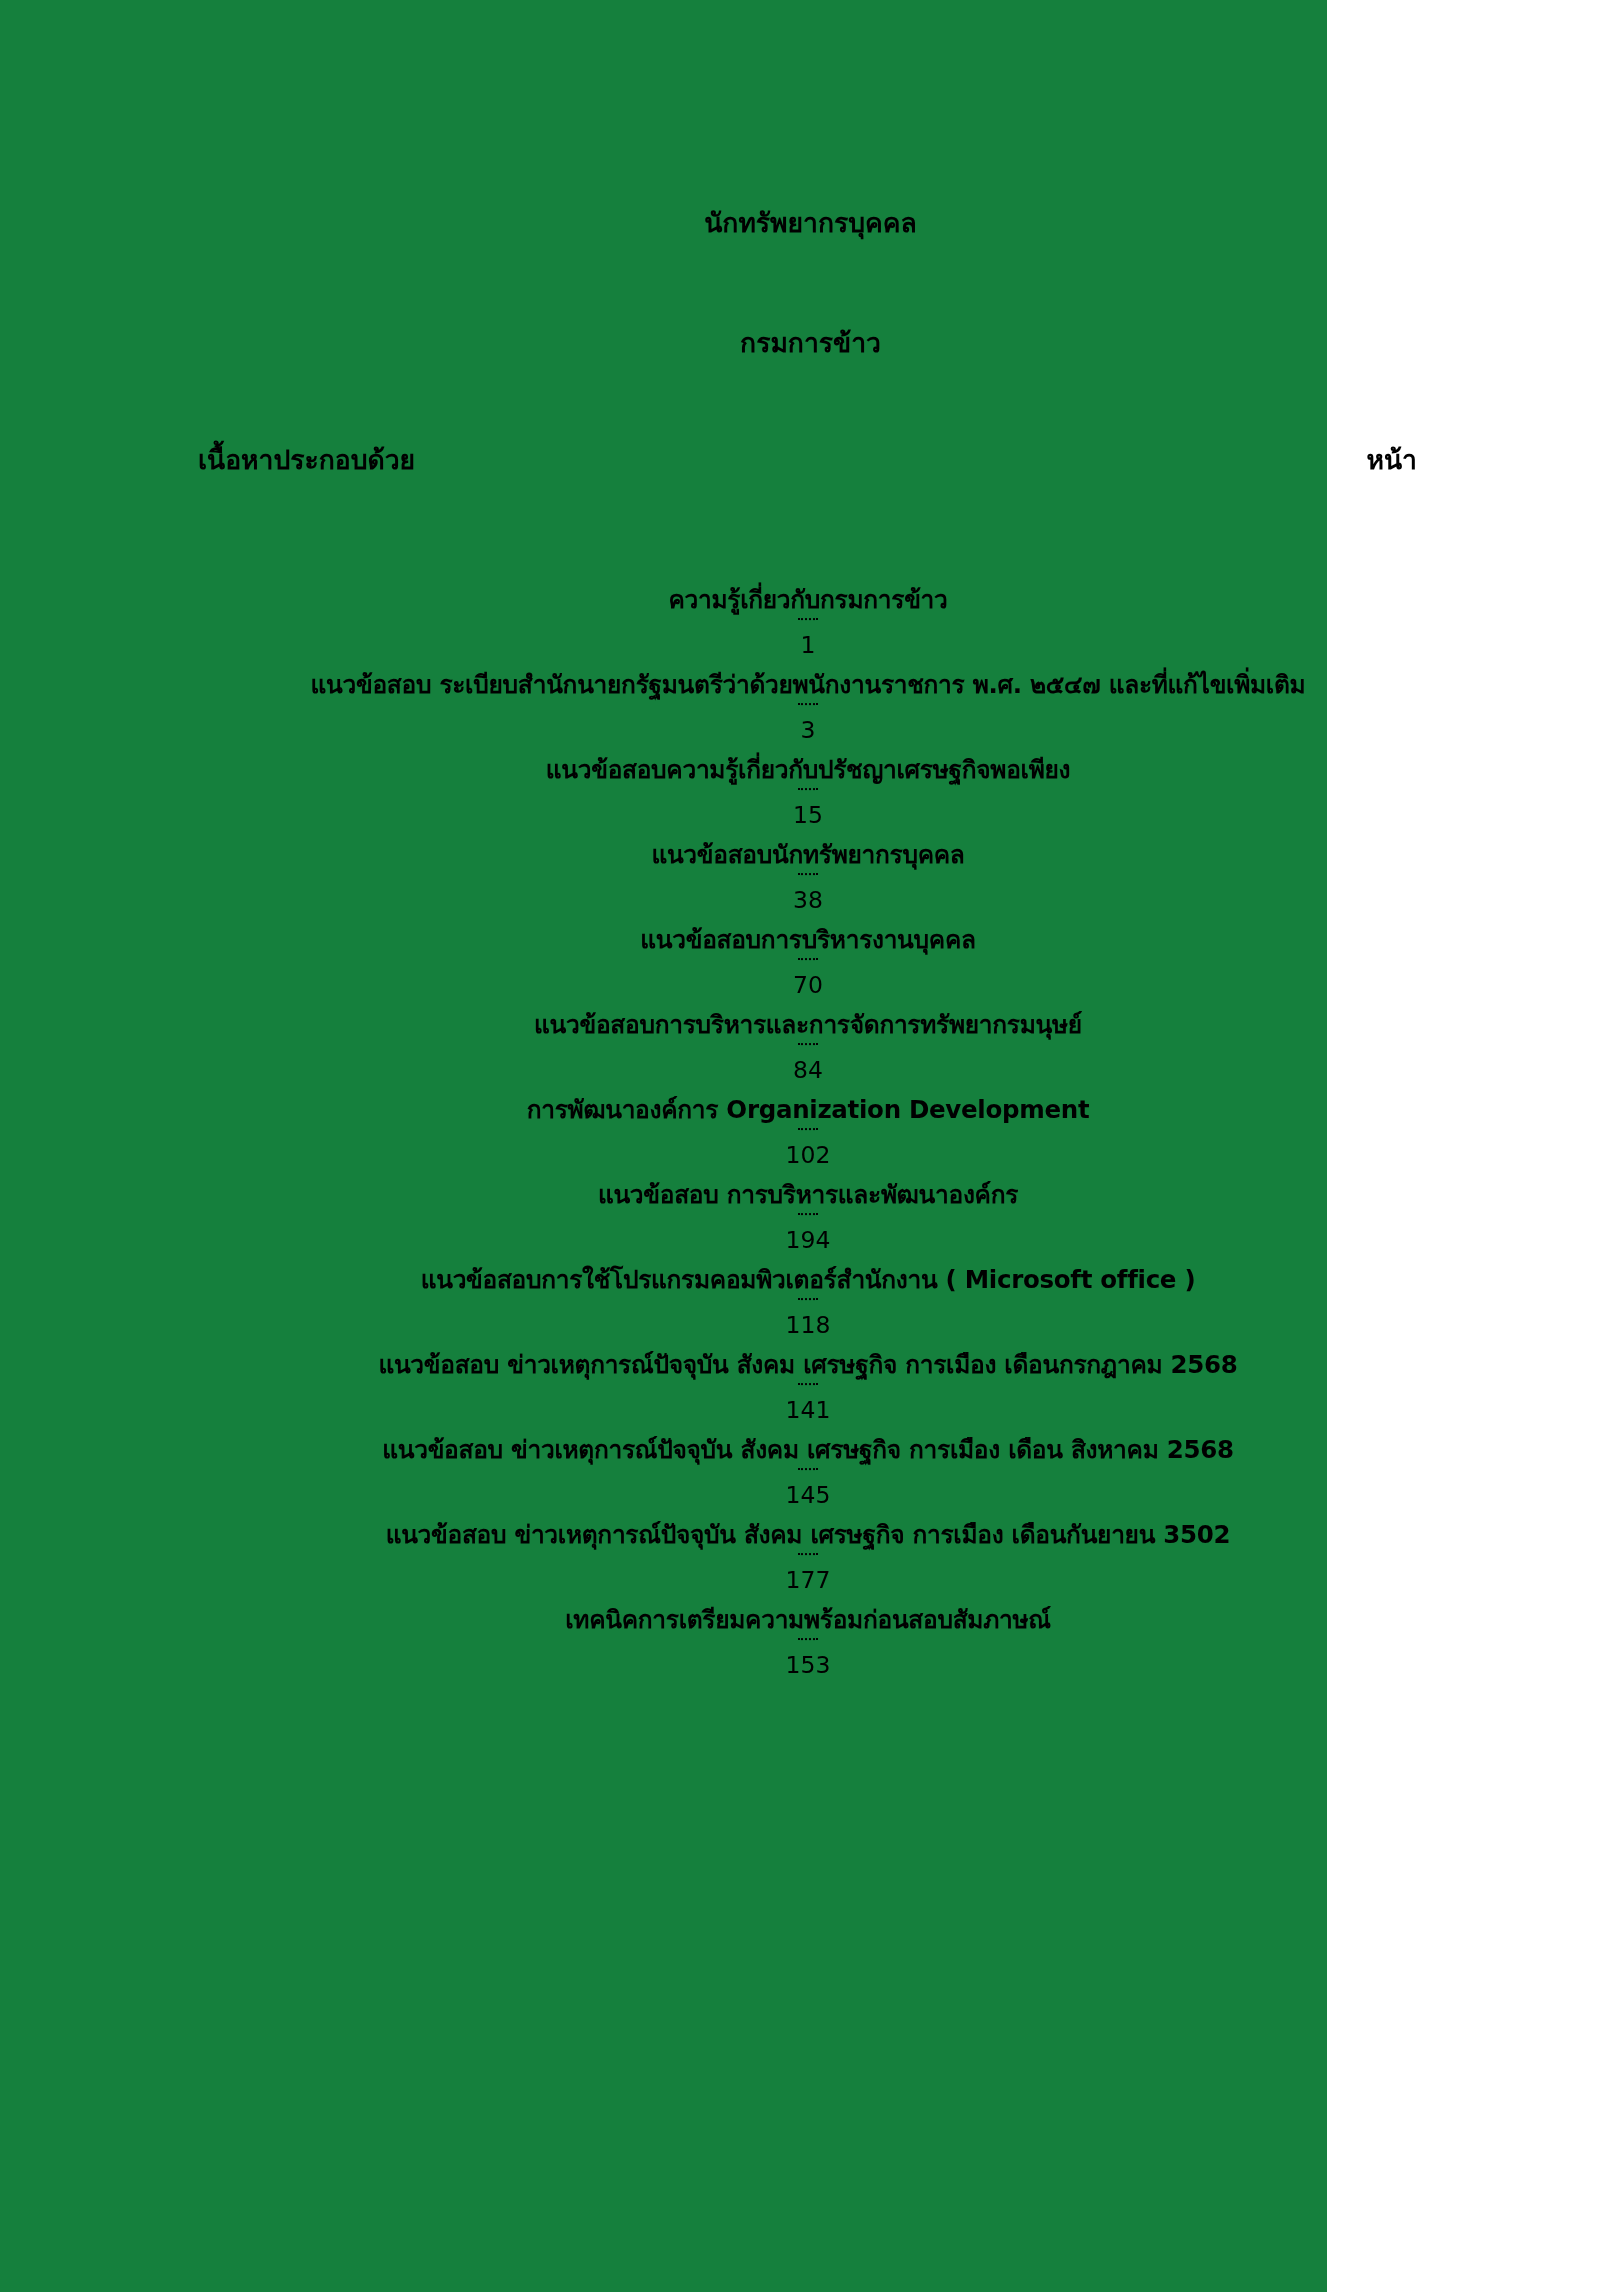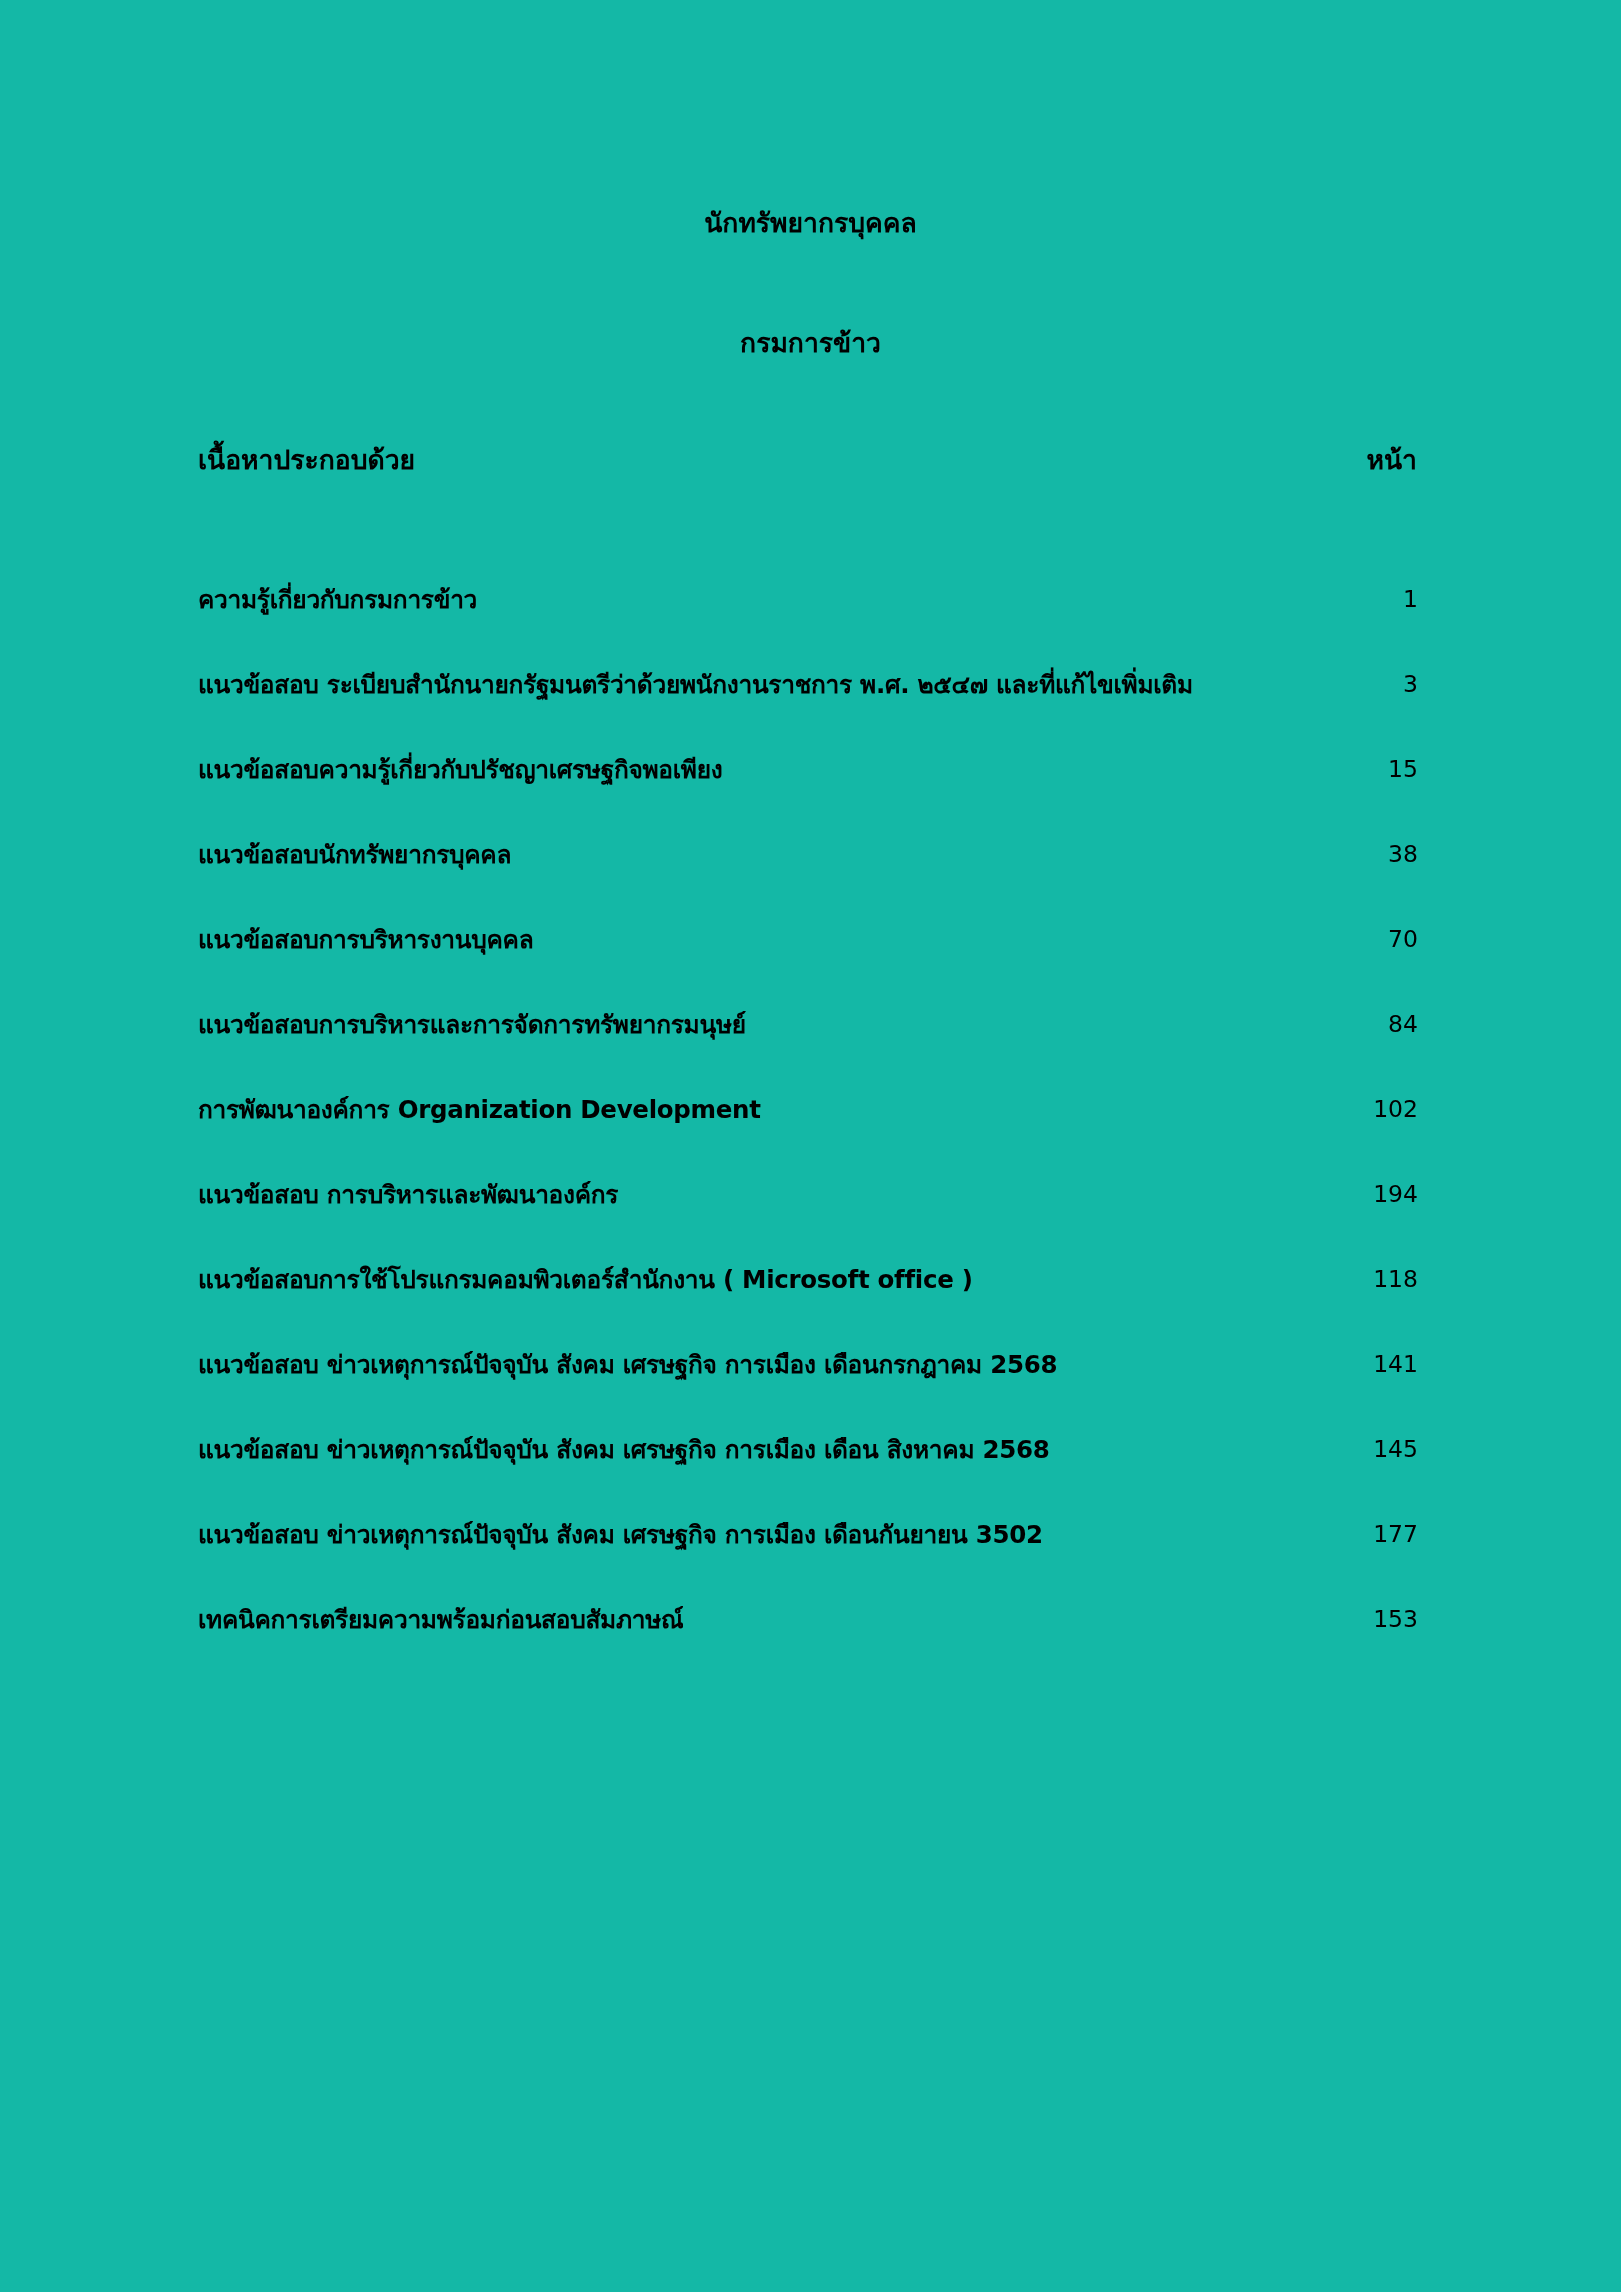--- a/index.html
+++ b/index.html
@@ -11,23 +11,23 @@
       width: 1621px;
       height: 2293px;
       position: relative;
       overflow: hidden;
       font-family: "DejaVu Sans", "Liberation Sans", sans-serif;
       color: #000000;
     }
     .page {
       position: absolute;
       left: 0; top: 0;
-      width: 1621px;
+      width: 1327px;
       height: 2293px;
-      background: #14b8a6;
+      background: #15803d;
     }
     .title {
       position: absolute;
       left: 0;
       width: 1621px;
       text-align: center;
       font-weight: bold;
       font-size: 26.5px;
       line-height: 39px;
       white-space: nowrap;
@@ -54,26 +54,27 @@
       position: absolute;
       left: 198px;
       top: 580px;
       width: 1220px;
       margin: 0;
       padding: 0;
       list-style: none;
     }
     .toc-item {
       display: flex;
-      align-items: flex-start;
+      align-items: center;
       height: 85px;
       font-size: 24.5px;
       line-height: 39px;
       white-space: nowrap;
       overflow: hidden;
+      flex-direction: column;
     }
     .toc-label {
       font-weight: bold;
       flex: 0 1 auto;
       overflow: hidden;
       letter-spacing: -0.3px;
     }
     .toc-leader {
       flex: 1 1 auto;
       min-width: 19.6px;

